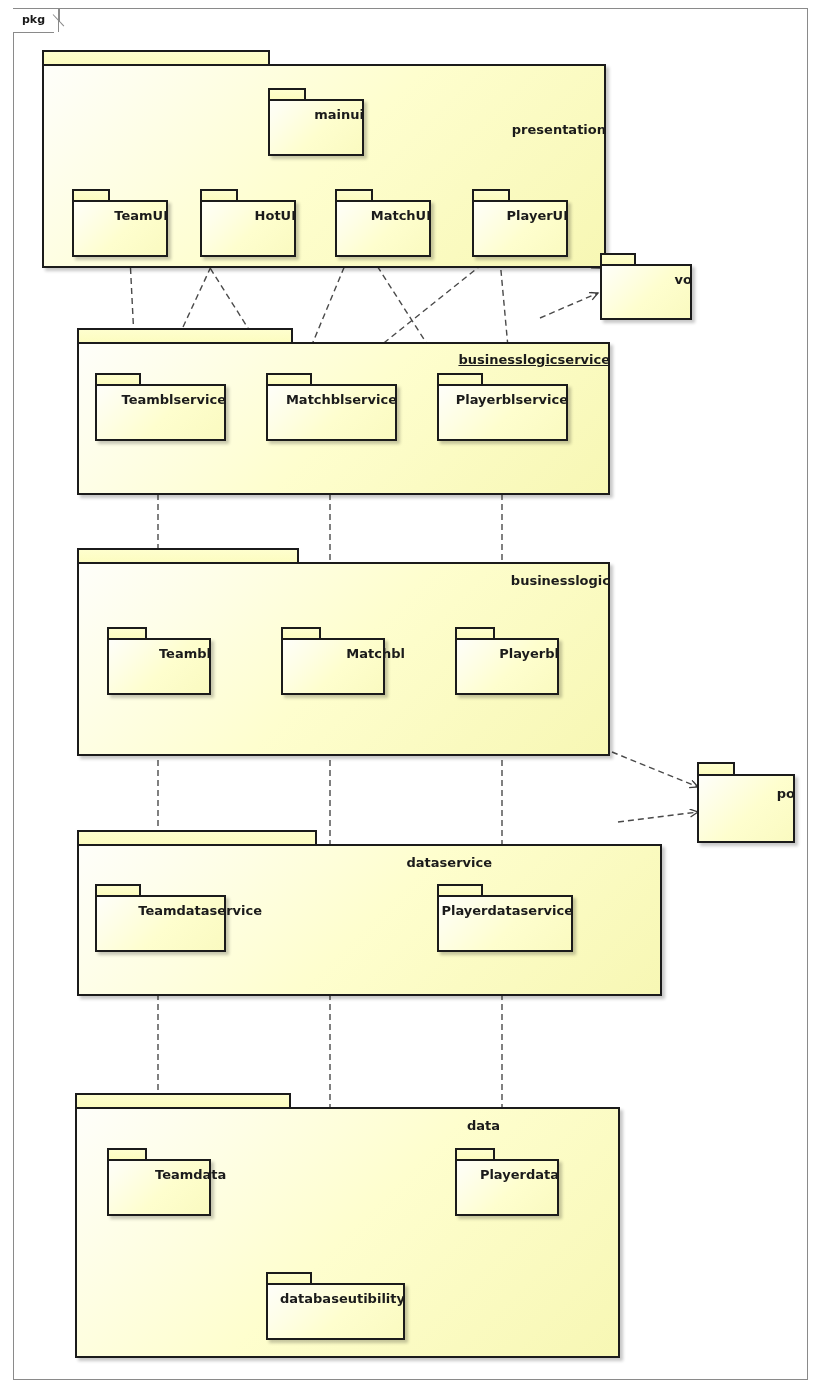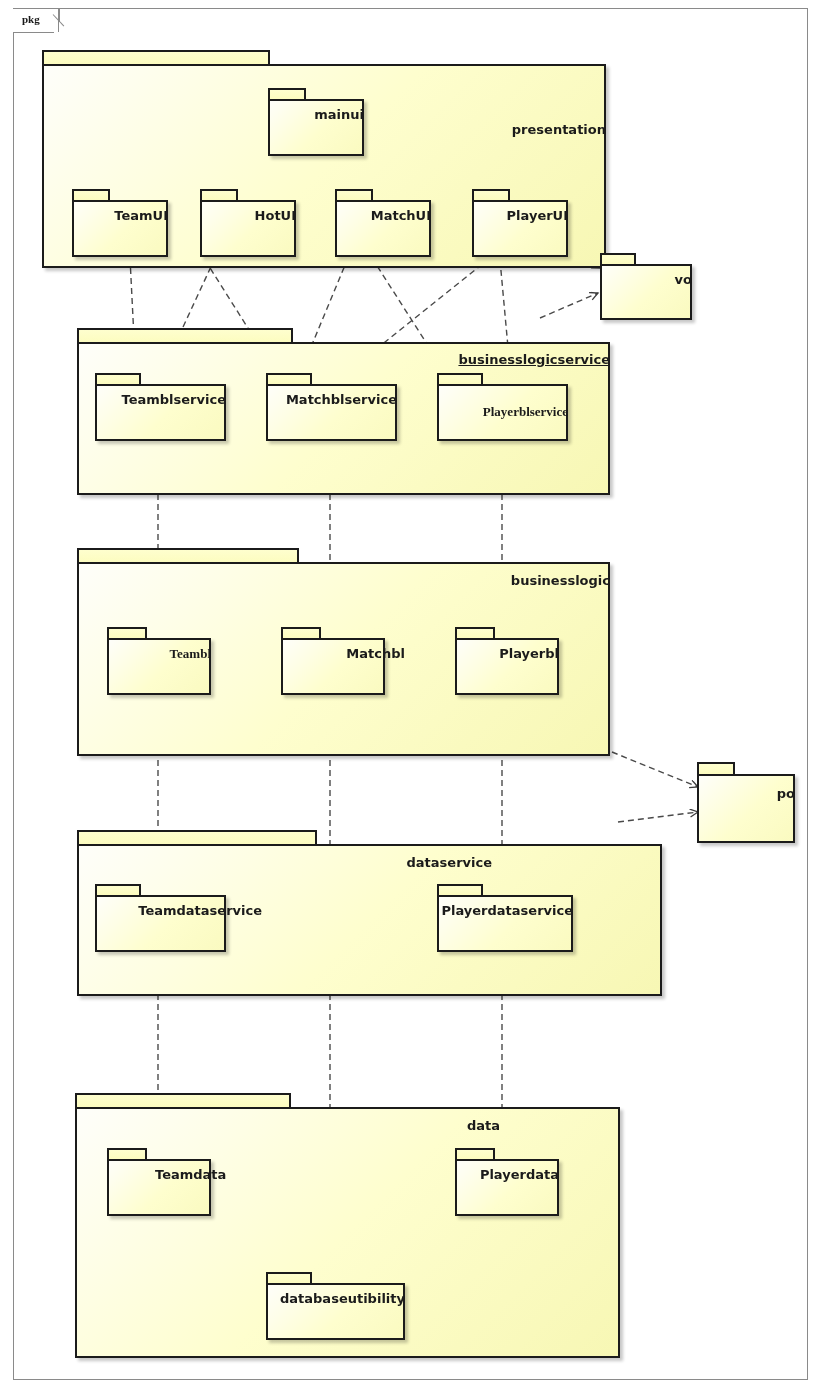--- a/index.html
+++ b/index.html
@@ -5,21 +5,21 @@
 <style>
   html,body{margin:0;padding:0;background:#ffffff;}
   body{font-family:"DejaVu Sans","Liberation Sans",sans-serif;}
   #canvas{position:relative;width:820px;height:1396px;background:#ffffff;overflow:hidden;}
   svg#wires{position:absolute;left:0;top:0;width:820px;height:1396px;pointer-events:none;}
 
   
   .pkgframe{position:absolute;border:1px solid #8a8a8a;background:transparent;}
   .pkgframe-tab{position:absolute;border:1px solid #8a8a8a;border-bottom:none;background:#ffffff;
                 box-sizing:border-box;}
-  .pkgframe-tab-label{position:absolute;font-size:11px;color:#1a1a1a;font-weight:bold;font-family:Liberation Serif, serif;}
+  .pkgframe-tab-label{position:absolute;font-size:11px;color:#1a1a1a;font-weight:bold;}
 
   
   .uml-pkg{position:absolute;}
   .uml-pkg .tabp{position:absolute;left:0;top:0;box-sizing:border-box;
       border:2px solid #1b1b1b;border-bottom:none;
       background:linear-gradient(180deg,#fefece 0%,#fcfcbd 100%);}
   .uml-pkg .bodyp{position:absolute;box-sizing:border-box;
       border:2px solid #1b1b1b;
       background:linear-gradient(135deg,#fefefa 0%,#fefece 55%,#fafac0 100%);
       box-shadow:3px 3px 3px rgba(0,0,0,.22);}
@@ -150,30 +150,30 @@
 
   <div class="uml-pkg leaf" style="left:266px;top:373px;width:131px;height:68px;">
     <div class="tabp" style="width:46px;height:12px;"></div>
     <div class="bodyp" style="left:0;top:11px;width:131px;height:57px;"></div>
     <span class="lbl" style="top:19px;">Matchblservice</span>
   </div>
 
   <div class="uml-pkg leaf" style="left:437px;top:373px;width:131px;height:68px;">
     <div class="tabp" style="width:46px;height:12px;"></div>
     <div class="bodyp" style="left:0;top:11px;width:131px;height:57px;"></div>
-    <span class="lbl" style="top:31px;font-family:Liberation Serif, serif;">Playerblservice</span>
+    <span class="lbl" style="top:19px;">Playerblservice</span>
   </div>
 
   <div class="uml-pkg container" style="left:77px;top:548px;width:533px;height:208px;">
     <div class="tabp" style="width:222px;height:16px;"></div>
     <div class="bodyp" style="left:0;top:14px;width:533px;height:194px;"></div>
     <span class="lbl" style="top:25px;">businesslogic</span>
   </div>
 
-  <div class="uml-pkg leaf" style="left:107px;top:627px;width:104px;height:68px;font-family:Liberation Serif, serif;">
+  <div class="uml-pkg leaf" style="left:107px;top:627px;width:104px;height:68px;">
     <div class="tabp" style="width:40px;height:12px;"></div>
     <div class="bodyp" style="left:0;top:11px;width:104px;height:57px;"></div>
     <span class="lbl" style="top:19px;">Teambl</span>
   </div>
 
   <div class="uml-pkg leaf" style="left:281px;top:627px;width:124px;height:68px;">
     <div class="tabp" style="width:40px;height:12px;"></div>
     <div class="bodyp" style="left:0;top:11px;width:104px;height:57px;"></div>
     <span class="lbl" style="top:19px;">Matchbl</span>
   </div>

